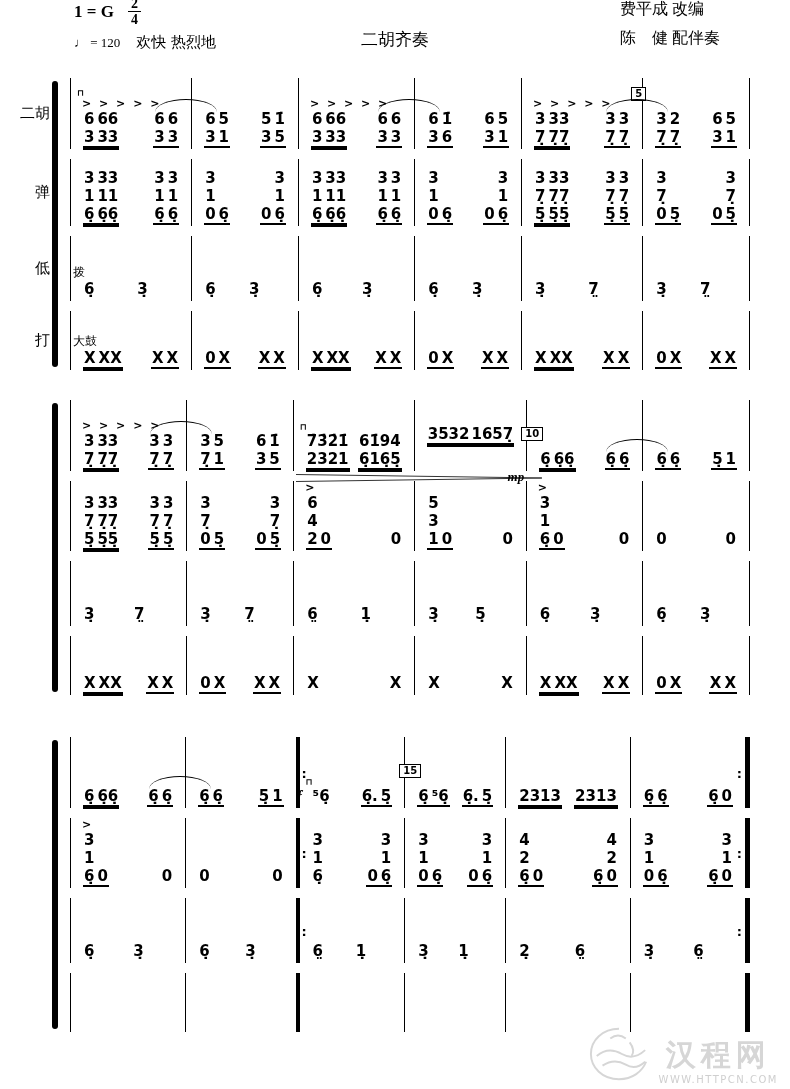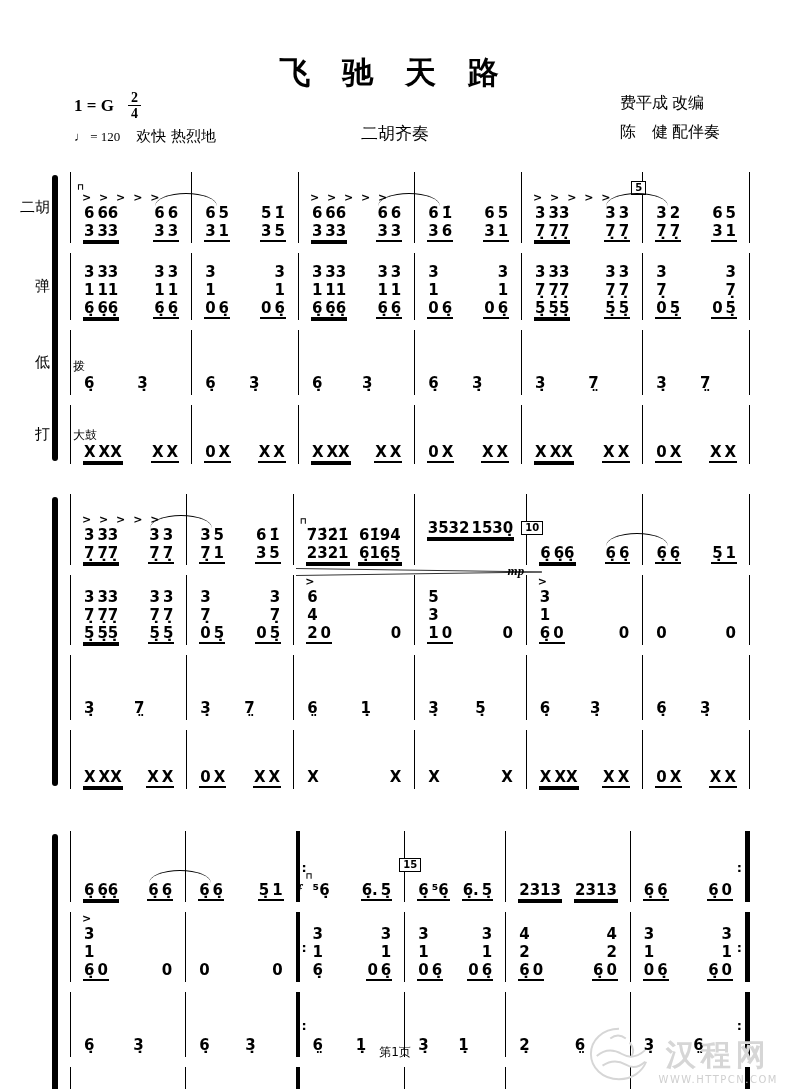--- a/index.html
+++ b/index.html
@@ -68,21 +68,20 @@
   .watermark{position:absolute;right:12px;bottom:4px;display:flex;align-items:flex-end;}
   .wm-right{margin-left:4px;text-align:center;}
   .wm-name{font-size:30px;font-weight:bold;letter-spacing:5px;color:#d6d6d6;}
   .wm-url{font-size:10px;letter-spacing:1.5px;color:#cfcfcf;margin-top:-2px;}
 </style>
 </head>
 <body>
 
 <div class="page">
 
-  <h1 class="title">飞 驰 天 路</h1>
 
   <div class="meta">
     <div class="keyblock">
       <div class="keyrow">
         <span>1 = G</span>
         <span class="frac">
           <span class="ft">2</span>
           <span class="fb">4</span>
         </span>
       </div>
@@ -386,21 +385,21 @@
               </div>
               <span class="mark" style="bottom: 39px;">⊓</span>
               <div class="hairpin"><svg width="100%" height="100%" viewBox="0 0 100 10" preserveAspectRatio="none">
                   <line x1="0" y1="1.5" x2="100" y2="5" stroke="#333" stroke-width="1" vector-effect="non-scaling-stroke"></line>
                   <line x1="0" y1="8.5" x2="100" y2="5" stroke="#333" stroke-width="1" vector-effect="non-scaling-stroke"></line>
                 </svg></div>
             </div>
             <div class="m" style="flex-grow: 1.05; justify-content: center;">
               <div class="line">
                 <span class="tok u2">3532</span>
-                <span class="tok u2">1530̣</span>
+                <span class="tok u2">1657̣</span>
               </div>
               <div class="below">mp</div>
             </div>
             <div class="m" style="flex-grow: 1.1;">
               <div class="line">
                 <span class="tok u2">6̣ 6̣6̣</span>
                 <span class="tok u1">6̣ 6̣</span>
               </div>
               <div class="slur" style="bottom: 19px;"></div>
               <div class="mbox" style="bottom: 30px;">10</div>
@@ -758,21 +757,20 @@
             <div class="m" style="flex-grow: 1.05;"></div>
             <div class="m sr" style="flex-grow: 1;"></div>
             <div class="m" style="flex-grow: 0.95;"></div>
             <div class="m" style="flex-grow: 1.2;"></div>
             <div class="m er" style="flex-grow: 1.1;"></div>
           </div>
         </div>
       </div>
     </div>
 
-  <div class="pagenum">第1页</div>
 
   <div class="watermark">
     <svg class="wm-logo" width="72" height="62" viewBox="0 0 74 64">
       <path d="M37 6 C20 6 8 18 8 32 c0 14 12 26 29 26 c14 0 24 -8 28 -18" fill="none" stroke="#d6d6d6" stroke-width="2"></path>
       <path d="M14 34 q12 -10 26 -2 q12 7 24 -4" fill="none" stroke="#d6d6d6" stroke-width="2"></path>
       <path d="M20 44 q12 -8 24 -1 q10 6 20 -3" fill="none" stroke="#d6d6d6" stroke-width="2"></path>
       <path d="M48 20 q6 8 2 14" fill="none" stroke="#d6d6d6" stroke-width="2"></path>
       <path d="M28 16 q8 -6 16 0" fill="none" stroke="#d6d6d6" stroke-width="2"></path>
     </svg>
     <div class="wm-right">

